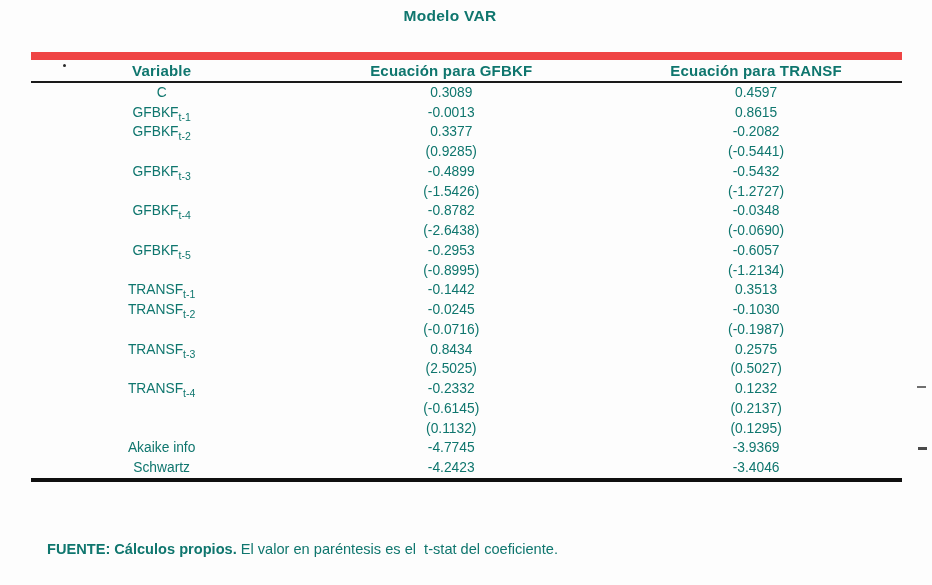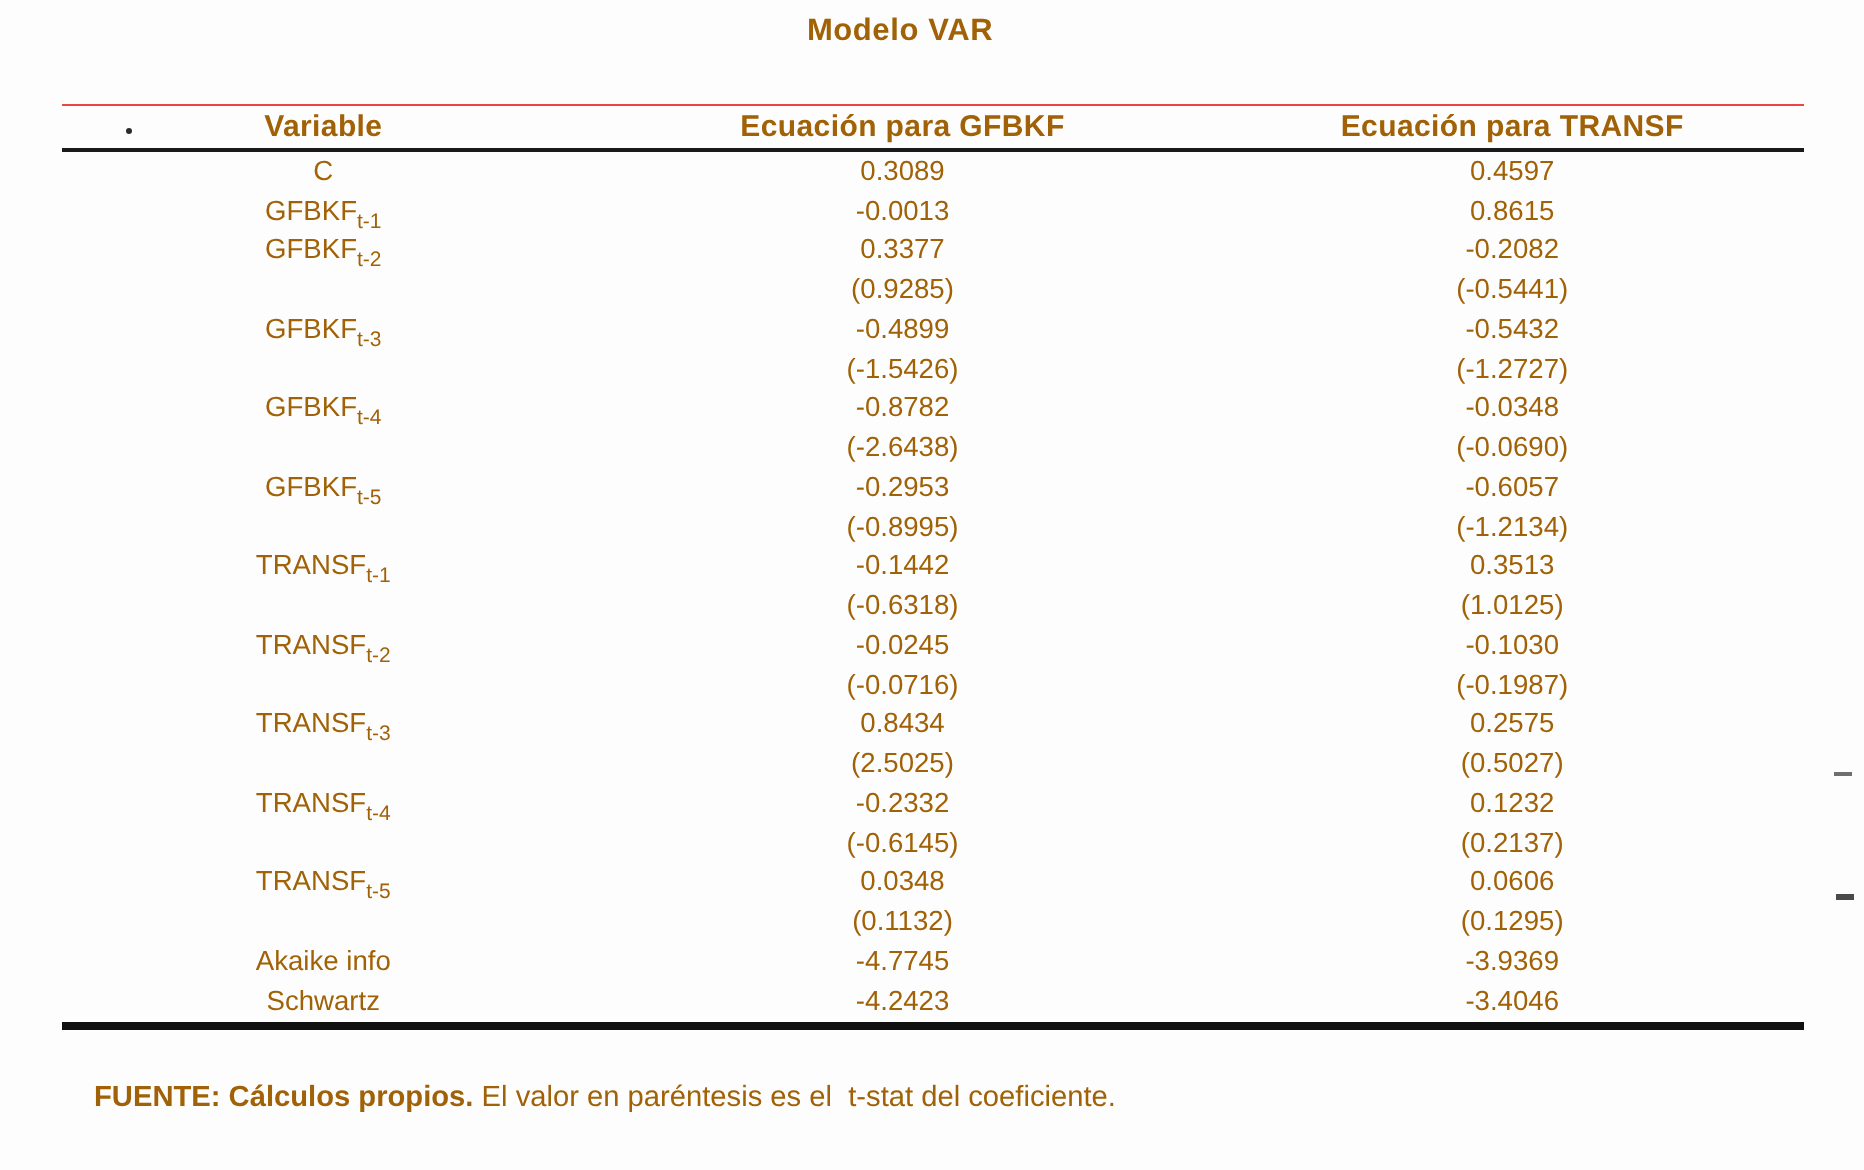--- a/index.html
+++ b/index.html
@@ -6,21 +6,21 @@
     margin: 0;
     padding: 0;
     background: #ffffff;
   }
   .page {
     position: relative;
     width: 932px;
     height: 585px;
     background: #fdfdfd;
     font-family: "Liberation Sans", sans-serif;
-    color: #a16207;
+    color: #0f766e;
     overflow: hidden;
   }
   .doc-title {
     position: absolute;
     top: 7px;
     left: 0;
     width: 900px;
     text-align: center;
     font-size: 15.5px;
     font-weight: bold;
@@ -29,21 +29,21 @@
   .table-wrap {
     position: absolute;
     left: 31px;
     top: 52px;
     width: 871px;
   }
   table.var-table {
     width: 100%;
     border-collapse: collapse;
     table-layout: fixed;
-    border-top: 1px solid #ef4444;
+    border-top: 8px solid #ef4444;
     border-bottom: 4px solid #101010;
   }
   table.var-table col.c1 { width: 30%; }
   table.var-table col.c2 { width: 36.5%; }
   table.var-table col.c3 { width: 33.5%; }
   table.var-table th {
     font-size: 15px;
     font-weight: bold;
     text-align: center;
     height: 21px;
@@ -156,25 +156,20 @@
             <td></td>
             <td>(-0.8995)</td>
             <td>(-1.2134)</td>
           </tr>
           <tr>
             <td>TRANSF<sub>t-1</sub></td>
             <td>-0.1442</td>
             <td>0.3513</td>
           </tr>
           <tr>
-            <td></td>
-            <td>(-0.6318)</td>
-            <td>(1.0125)</td>
-          </tr>
-          <tr>
             <td>TRANSF<sub>t-2</sub></td>
             <td>-0.0245</td>
             <td>-0.1030</td>
           </tr>
           <tr>
             <td></td>
             <td>(-0.0716)</td>
             <td>(-0.1987)</td>
           </tr>
           <tr>
@@ -191,25 +186,20 @@
             <td>TRANSF<sub>t-4</sub></td>
             <td>-0.2332</td>
             <td>0.1232</td>
           </tr>
           <tr>
             <td></td>
             <td>(-0.6145)</td>
             <td>(0.2137)</td>
           </tr>
           <tr>
-            <td>TRANSF<sub>t-5</sub></td>
-            <td>0.0348</td>
-            <td>0.0606</td>
-          </tr>
-          <tr>
             <td></td>
             <td>(0.1132)</td>
             <td>(0.1295)</td>
           </tr>
           <tr>
             <td>Akaike info</td>
             <td>-4.7745</td>
             <td>-3.9369</td>
           </tr>
           <tr>

